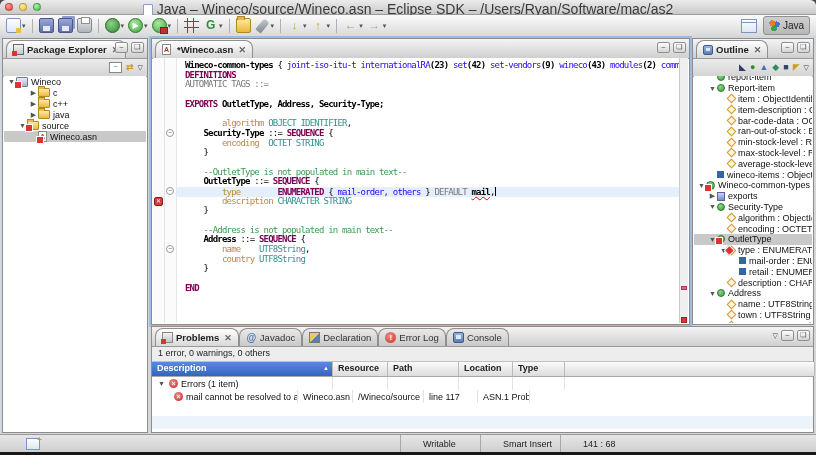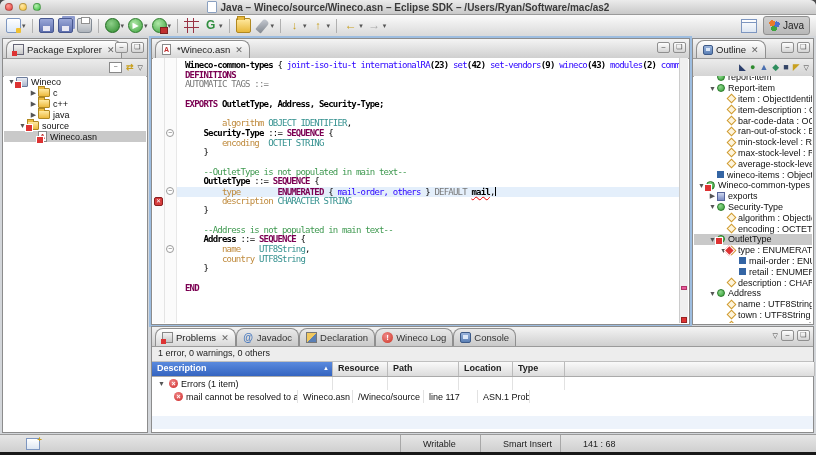--- a/index.html
+++ b/index.html
@@ -4,21 +4,21 @@
 <style>
   html,body{margin:0;padding:0;background:#4a4a4a;font-family:"Liberation Sans",sans-serif;}
   #window{position:relative;width:816px;height:455px;background:#d3d6da;border-radius:6px 6px 0 0;overflow:hidden;}
   
   .titlebar{position:absolute;left:0;top:0;width:816px;height:14px;background:linear-gradient(#ececec,#c9c9c9);border-bottom:1px solid #9a9a9a;border-radius:6px 6px 0 0;}
   .lights{position:absolute;left:5px;top:3px;display:flex;gap:6px;}
   .light{width:8px;height:8px;border-radius:50%;border:1px solid rgba(0,0,0,.25);box-sizing:border-box;}
   .l-red{background:radial-gradient(circle at 35% 30%,#ff9d97,#e8403a);}
   .l-yellow{background:radial-gradient(circle at 35% 30%,#ffe9a8,#f5bf30);}
   .l-green{background:radial-gradient(circle at 35% 30%,#b8f0b0,#35c03c);}
-  .wtitle{position:absolute;left:0;right:0;top:1px;text-align:center;font-size:10px;font-weight:bold;color:#3a3a3a;white-space:nowrap;}
+  .wtitle{position:absolute;left:0;right:0;top:1px;text-align:center;font-size:14px;font-weight:normal;color:#3a3a3a;white-space:nowrap;}
   .wtitle .doc{display:inline-block;width:8px;height:10px;background:#fff;border:1px solid #8aa0c0;border-radius:1px;vertical-align:-2px;margin-right:4px;}
   
   .toolbar{position:absolute;left:0;top:15px;width:816px;height:21px;background:linear-gradient(#fbfbfb,#d9d9d9);display:flex;align-items:center;padding-left:4px;box-sizing:border-box;}
   .tbtn{display:flex;align-items:center;margin:0 1px;height:18px;padding:0 1px;border-radius:3px;}
   .tsep{width:1px;height:14px;background:#b0b0b0;margin:0 4px;}
   .dd{font-size:7px;color:#555;margin-left:1px;}
   .tbi{width:15px;height:15px;position:relative;display:inline-block;}
   .i-new-wizard{background:linear-gradient(#fff,#dce8f8);border:1px solid #7d96c0;border-radius:2px;box-sizing:border-box;}
   .i-new-wizard:after{content:"";position:absolute;right:-1px;bottom:-1px;width:5px;height:5px;background:#f0c030;border-radius:1px;}
   .i-save,.i-save-all{background:linear-gradient(#9aa7d8,#5e6fae);border:1px solid #47578f;border-radius:2px;box-sizing:border-box;}
@@ -42,21 +42,21 @@
   .i-forward-history{color:#aaa;font-weight:bold;font-size:12px;line-height:15px;text-align:center;}
   .i-forward-history:before{content:"→";}
   .persp{position:absolute;right:6px;top:16px;display:flex;align-items:center;height:19px;}
   .i-open-perspective{width:14px;height:12px;background:linear-gradient(#fff,#dde6f2);border:1px solid #7d96c0;position:relative;}
   .i-open-perspective:before{content:"";position:absolute;left:0;top:2px;right:0;height:1px;background:#7d96c0;}
   .persp-btn{display:flex;align-items:center;gap:3px;margin-left:6px;background:linear-gradient(#cfcfcf,#b8b8b8);border:1px solid #8f8f8f;border-radius:3px;height:17px;padding:0 5px;font-size:10px;color:#222;}
   .i-java-persp{width:11px;height:11px;background:radial-gradient(circle at 30% 30%,#e87a2a 0 3px,transparent 3px),radial-gradient(circle at 70% 40%,#4a6fd0 0 3px,transparent 3px),radial-gradient(circle at 45% 75%,#3da33d 0 3px,transparent 3px);}
   
   .view{position:absolute;background:#fff;border:1px solid #8c8c8c;box-sizing:border-box;}
   .vtabs{position:relative;height:19px;background:linear-gradient(#f4f4f4,#cfcfcf);border-bottom:1px solid #9a9a9a;display:flex;align-items:flex-end;padding-left:3px;}
-  .vtab{display:flex;align-items:center;gap:3px;height:17px;padding:0 6px;border:1px solid #8f8f8f;border-bottom:none;border-radius:8px 8px 0 0;background:linear-gradient(#ffffff,#d8d8d8);font-size:9.5px;font-weight:normal;color:#222;white-space:nowrap;}
+  .vtab{display:flex;align-items:center;gap:3px;height:17px;padding:0 6px;border:1px solid #8f8f8f;border-bottom:none;border-radius:8px 8px 0 0;background:linear-gradient(#ffffff,#d8d8d8);font-size:9.5px;font-weight:bold;color:#222;white-space:nowrap;}
   .vtab.inactive{background:linear-gradient(#e9e9e9,#c9c9c9);font-weight:normal;color:#333;}
   .tclose{font-size:9px;color:#666;margin-left:2px;}
   .winbtns{position:absolute;right:3px;top:3px;display:flex;gap:3px;}
   .wb{width:11px;height:9px;border:1px solid #8f8f8f;background:linear-gradient(#fefefe,#d4d4d4);font-size:7px;line-height:7px;text-align:center;color:#444;border-radius:2px;}
   .vtools{height:17px;background:linear-gradient(#ececec,#d4d4d4);border-bottom:1px solid #aaa;display:flex;align-items:center;justify-content:flex-end;padding-right:4px;gap:4px;}
   .vti{font-size:9px;line-height:13px;}
   .menu-arrow{font-size:7px;color:#444;}
   
   .treewrap{position:absolute;left:1px;right:1px;bottom:1px;background:#fff;overflow:hidden;}
   .trow{display:flex;align-items:center;white-space:nowrap;font-size:9px;color:#111;}
@@ -480,21 +480,21 @@
         <div class="vtab inactive">
           <span class="ptabicon pi-javadoc">@</span>
           <span>Javadoc</span>
         </div>
         <div class="vtab inactive">
           <span class="ptabicon pi-declaration"></span>
           <span>Declaration</span>
         </div>
         <div class="vtab inactive">
           <span class="ptabicon pi-errorlog">!</span>
-          <span>Wineco Log</span>
+          <span>Error Log</span>
         </div>
         <div class="vtab inactive">
           <span class="ptabicon pi-console"></span>
           <span>Console</span>
         </div>
         <div class="winbtns">
         <span class="menu-arrow" style="margin-top:2px;">▽</span>
         <span class="wb">–</span>
         <span class="wb">❑</span>
       </div>

